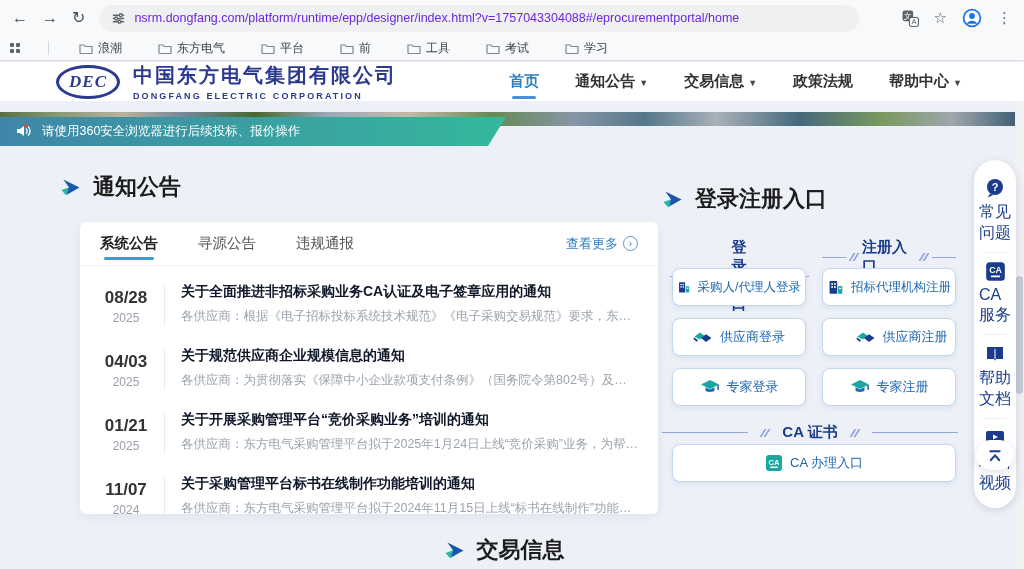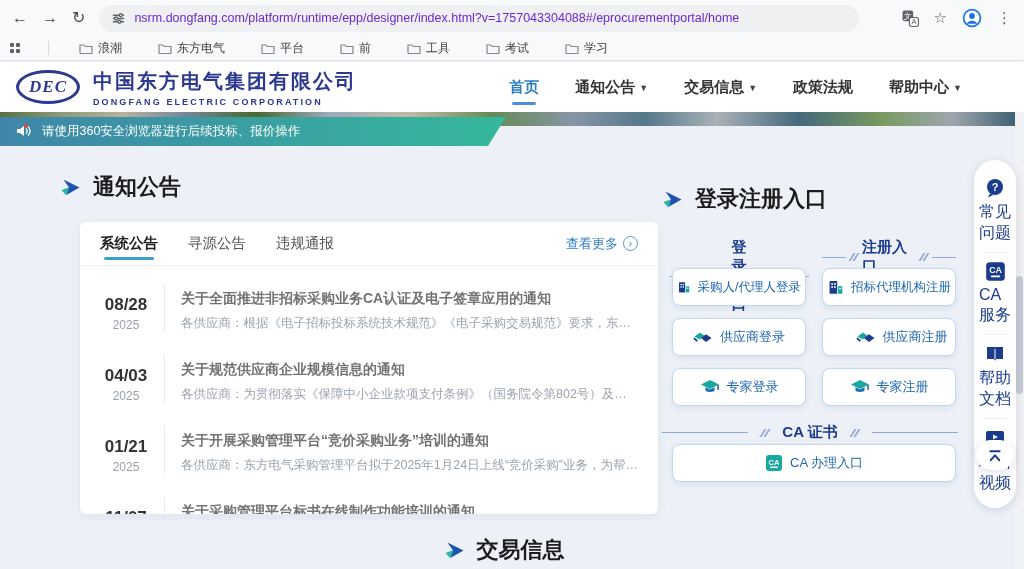--- a/index.html
+++ b/index.html
@@ -18,22 +18,22 @@
   .tb-icons{display:flex;align-items:center;gap:15px;margin-left:auto;}
   .star{font-size:15px;color:#5f6368;}
   .dots{font-size:15px;color:#5f6368;letter-spacing:0;}
   .bookmarks{position:absolute;top:36px;left:0;right:0;height:25px;background:#f8f9fa;
     border-bottom:1px solid #dcdfe3;display:flex;align-items:center;gap:24px;padding:0 10px;}
   .bm{display:flex;align-items:center;gap:5px;font-size:12px;color:#3c4043;margin-right:12px;cursor:pointer;}
   .grid-icon{display:grid;grid-template-columns:4px 4px;gap:2px;margin-right:4px;cursor:pointer;}
   .grid-icon i{width:4px;height:4px;background:#5f6368;border-radius:1px;display:block;}
   .bm-sep{width:1px;height:14px;background:#d4d7da;margin-right:6px;}
   
-  .site-header{position:absolute;top:62px;left:0;right:0;height:50px;background:#fff;
-    display:flex;align-items:center;padding:0 38px 0 16px;z-index:2;}
+  .site-header{position:absolute;top:62px;left:0;right:0;height:39px;background:#fff;
+    display:flex;align-items:center;padding:0 38px 0 56px;z-index:2;}
   .logo-oval{width:64px;height:34px;border:3px solid #2b3990;border-radius:50%;
     display:flex;align-items:center;justify-content:center;flex:0 0 auto;
     font-family:"Liberation Serif","DejaVu Serif",serif;font-style:italic;font-weight:bold;
     font-size:17px;color:#2b3990;letter-spacing:1px;}
   .company{margin-left:13px;}
   .company-cn{font-size:20px;font-weight:bold;color:#2b3990;letter-spacing:2px;}
   .company-en{font-size:9px;font-weight:bold;color:#2b3990;letter-spacing:2.1px;margin-top:2px;}
   .main-nav{margin-left:auto;display:flex;align-items:center;gap:36px;padding-right:24px;}
   .nav-item{font-size:15px;font-weight:bold;color:#333;cursor:pointer;display:flex;align-items:center;gap:4px;position:relative;padding:6px 0;}
   .nav-item .caret{font-size:9px;color:#444;margin-top:2px;}
@@ -47,34 +47,34 @@
     clip-path:polygon(0 0,100% 0,calc(100% - 18px) 100%,0 100%);
     display:flex;align-items:center;gap:9px;padding:0 0 0 16px;color:#fff;font-size:12.5px;}
   
   .sec-title{display:flex;align-items:center;gap:12px;font-size:22px;font-weight:bold;color:#1c1c1c;}
   .sec-notice{position:absolute;left:60px;top:172px;}
   .sec-login{position:absolute;left:662px;top:184px;}
   .sec-trade{position:absolute;left:0;right:16px;top:535px;justify-content:center;}
   
   .notice-card{position:absolute;left:80px;top:222px;width:578px;height:292px;background:#fff;
     border-radius:6px;box-shadow:0 3px 12px rgba(30,60,120,.07);overflow:hidden;}
-  .tab-row{display:flex;align-items:center;height:44px;padding:0 20px;border-bottom:1px solid #eef0f3;gap:30px;}
+  .tab-row{display:flex;align-items:center;height:44px;padding:0 20px;border-bottom:1px solid #eef0f3;gap:40px;}
   .tab{font-size:14.5px;color:#555;cursor:pointer;position:relative;height:100%;display:flex;align-items:center;}
   .tab.active{color:#222;font-weight:bold;}
   .tab.active::after{content:"";position:absolute;left:4px;right:4px;bottom:5px;height:3px;background:#3aa0c8;border-radius:2px;}
   .more-link{margin-left:auto;display:flex;align-items:center;gap:5px;color:#2e7fc2;font-size:13px;cursor:pointer;}
   .more-circ{width:15px;height:15px;border:1px solid #5a98d0;border-radius:50%;display:flex;align-items:center;justify-content:center;font-size:10px;color:#2e7fc2;padding-bottom:1px;}
   .n-list{padding:5px 20px 0 20px;}
   .n-item{display:flex;align-items:flex-end;padding:11px 0 10px 0;cursor:pointer;}
   .n-date{width:52px;text-align:center;flex:0 0 auto;}
   .n-md{font-size:17px;font-weight:bold;color:#333;}
   .n-yr{font-size:12px;color:#9aa0a8;margin-top:3px;}
   .n-div{width:1px;background:#e9ebee;align-self:stretch;margin:2px 16px 0 12px;}
   .n-body{flex:1;min-width:0;}
-  .n-title{font-size:14px;font-weight:bold;color:#737373;white-space:nowrap;overflow:hidden;text-overflow:ellipsis;margin-top:8px;}
+  .n-title{font-size:14px;font-weight:bold;color:#0f172a;white-space:nowrap;overflow:hidden;text-overflow:ellipsis;margin-top:1px;}
   .n-desc{font-size:12.5px;color:#9ba3ad;margin-top:7px;white-space:nowrap;overflow:hidden;text-overflow:ellipsis;}
   
   .col-head{position:absolute;top:238px;width:134px;display:flex;align-items:center;justify-content:center;gap:5px;
     color:#1b3c8c;font-weight:bold;font-size:15px;}
   .col-head .hline{height:1px;background:#93a7d4;flex:0 0 auto;}
   .dslash{display:inline-flex;gap:2px;}
   .dslash i{width:2px;height:8px;background:#93a7d4;transform:skewX(-32deg);display:block;}
   .entry-btn{position:absolute;width:134px;height:38px;background:#fff;border:1px solid #c3d7ee;border-radius:8px;
     box-shadow:0 2px 6px rgba(30,80,160,.10);display:flex;align-items:center;justify-content:center;gap:7px;
     color:#1f66b0;font-size:13px;cursor:pointer;padding:0 4px;white-space:nowrap;}

